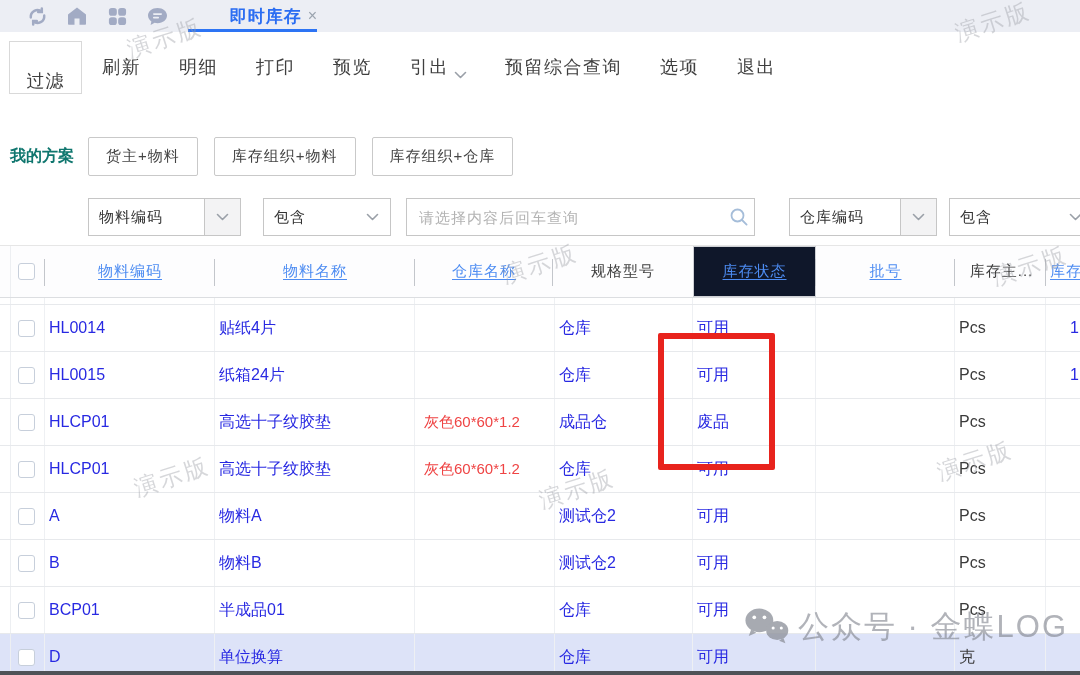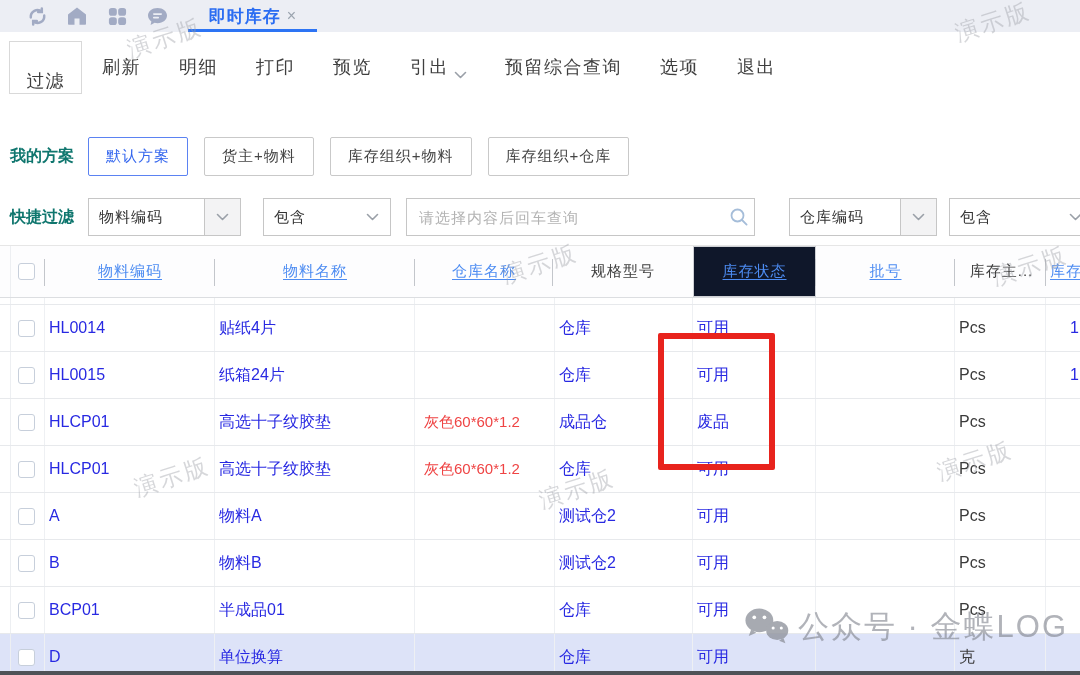--- a/index.html
+++ b/index.html
@@ -4,21 +4,21 @@
 <style>
   *{margin:0;padding:0;box-sizing:border-box}
   html,body{background:#fff}
   body{font-family:"Liberation Sans","DejaVu Sans",sans-serif;}
   .screen{position:relative;width:1080px;height:675px;background:#fff;overflow:hidden}
 
   
   .topbar{position:absolute;top:0;left:0;width:100%;height:32px;background:#eceef4;display:flex;align-items:center}
   .top-icons{display:flex;gap:16px;padding-left:25px;align-items:center;color:#a2abc4}
   .top-icon{display:flex;align-items:center;justify-content:center;width:24px;height:24px;color:#a2abc4;cursor:pointer}
-  .tab{position:absolute;left:188px;top:0;width:129px;height:32px;display:flex;align-items:center;justify-content:center;gap:6px;cursor:pointer}
+  .tab{position:absolute;left:188px;top:0;width:129px;height:32px;display:flex;align-items:center;justify-content:flex-end;gap:6px;cursor:pointer}
   .tab-label{color:#2a6df2;font-weight:bold;font-size:17px;letter-spacing:1px}
   .tab-close{color:#9aa3ae;font-size:16px;line-height:1}
   .tab-underline{position:absolute;left:188px;top:29px;width:129px;height:3px;background:#2d74f4}
 
   
   .toolbar{position:absolute;top:32px;left:0;width:100%;height:70px;background:#fff;display:flex;align-items:center;padding-left:9px}
   .tb-btn{display:flex;align-items:flex-end;gap:5px;font-size:18px;letter-spacing:1.5px;color:#3f3f3f;margin-right:38px;cursor:pointer;white-space:nowrap}
   .tb-btn.active{width:73px;height:53px;border:1px solid #d9d9d9;background:#fff;justify-content:center;margin-right:20px;letter-spacing:1px}
 
   
@@ -158,29 +158,27 @@
         <span>选项</span>
       </div>
       <div class="tb-btn">
         <span>退出</span>
       </div>
     </div>
 
   <div class="schemes">
     <span class="row-label">我的方案</span>
     <span style="display:flex;align-items:center">
-        <div class="scheme-btn active">默认方案</div>
         <div class="scheme-btn">货主+物料</div>
         <div class="scheme-btn">库存组织+物料</div>
         <div class="scheme-btn">库存组织+仓库</div>
       </span>
   </div>
 
   <div class="filterbar">
-    <span class="row-label">快捷过滤</span>
 
     <div class="qf-select" id="sel-f1">
       <span class="sel-val">物料编码</span>
       <span class="arrow-seg gray">
           <svg class="chev" width="13" height="8" viewBox="0 0 13 8" fill="none">
             <path d="M1.5 1.5 L6.5 6.5 L11.5 1.5" stroke="#9aa0a8" stroke-width="1.6" stroke-linecap="round" stroke-linejoin="round"></path>
           </svg>
         </span>
     </div>
     <div class="qf-select" id="sel-o1">

